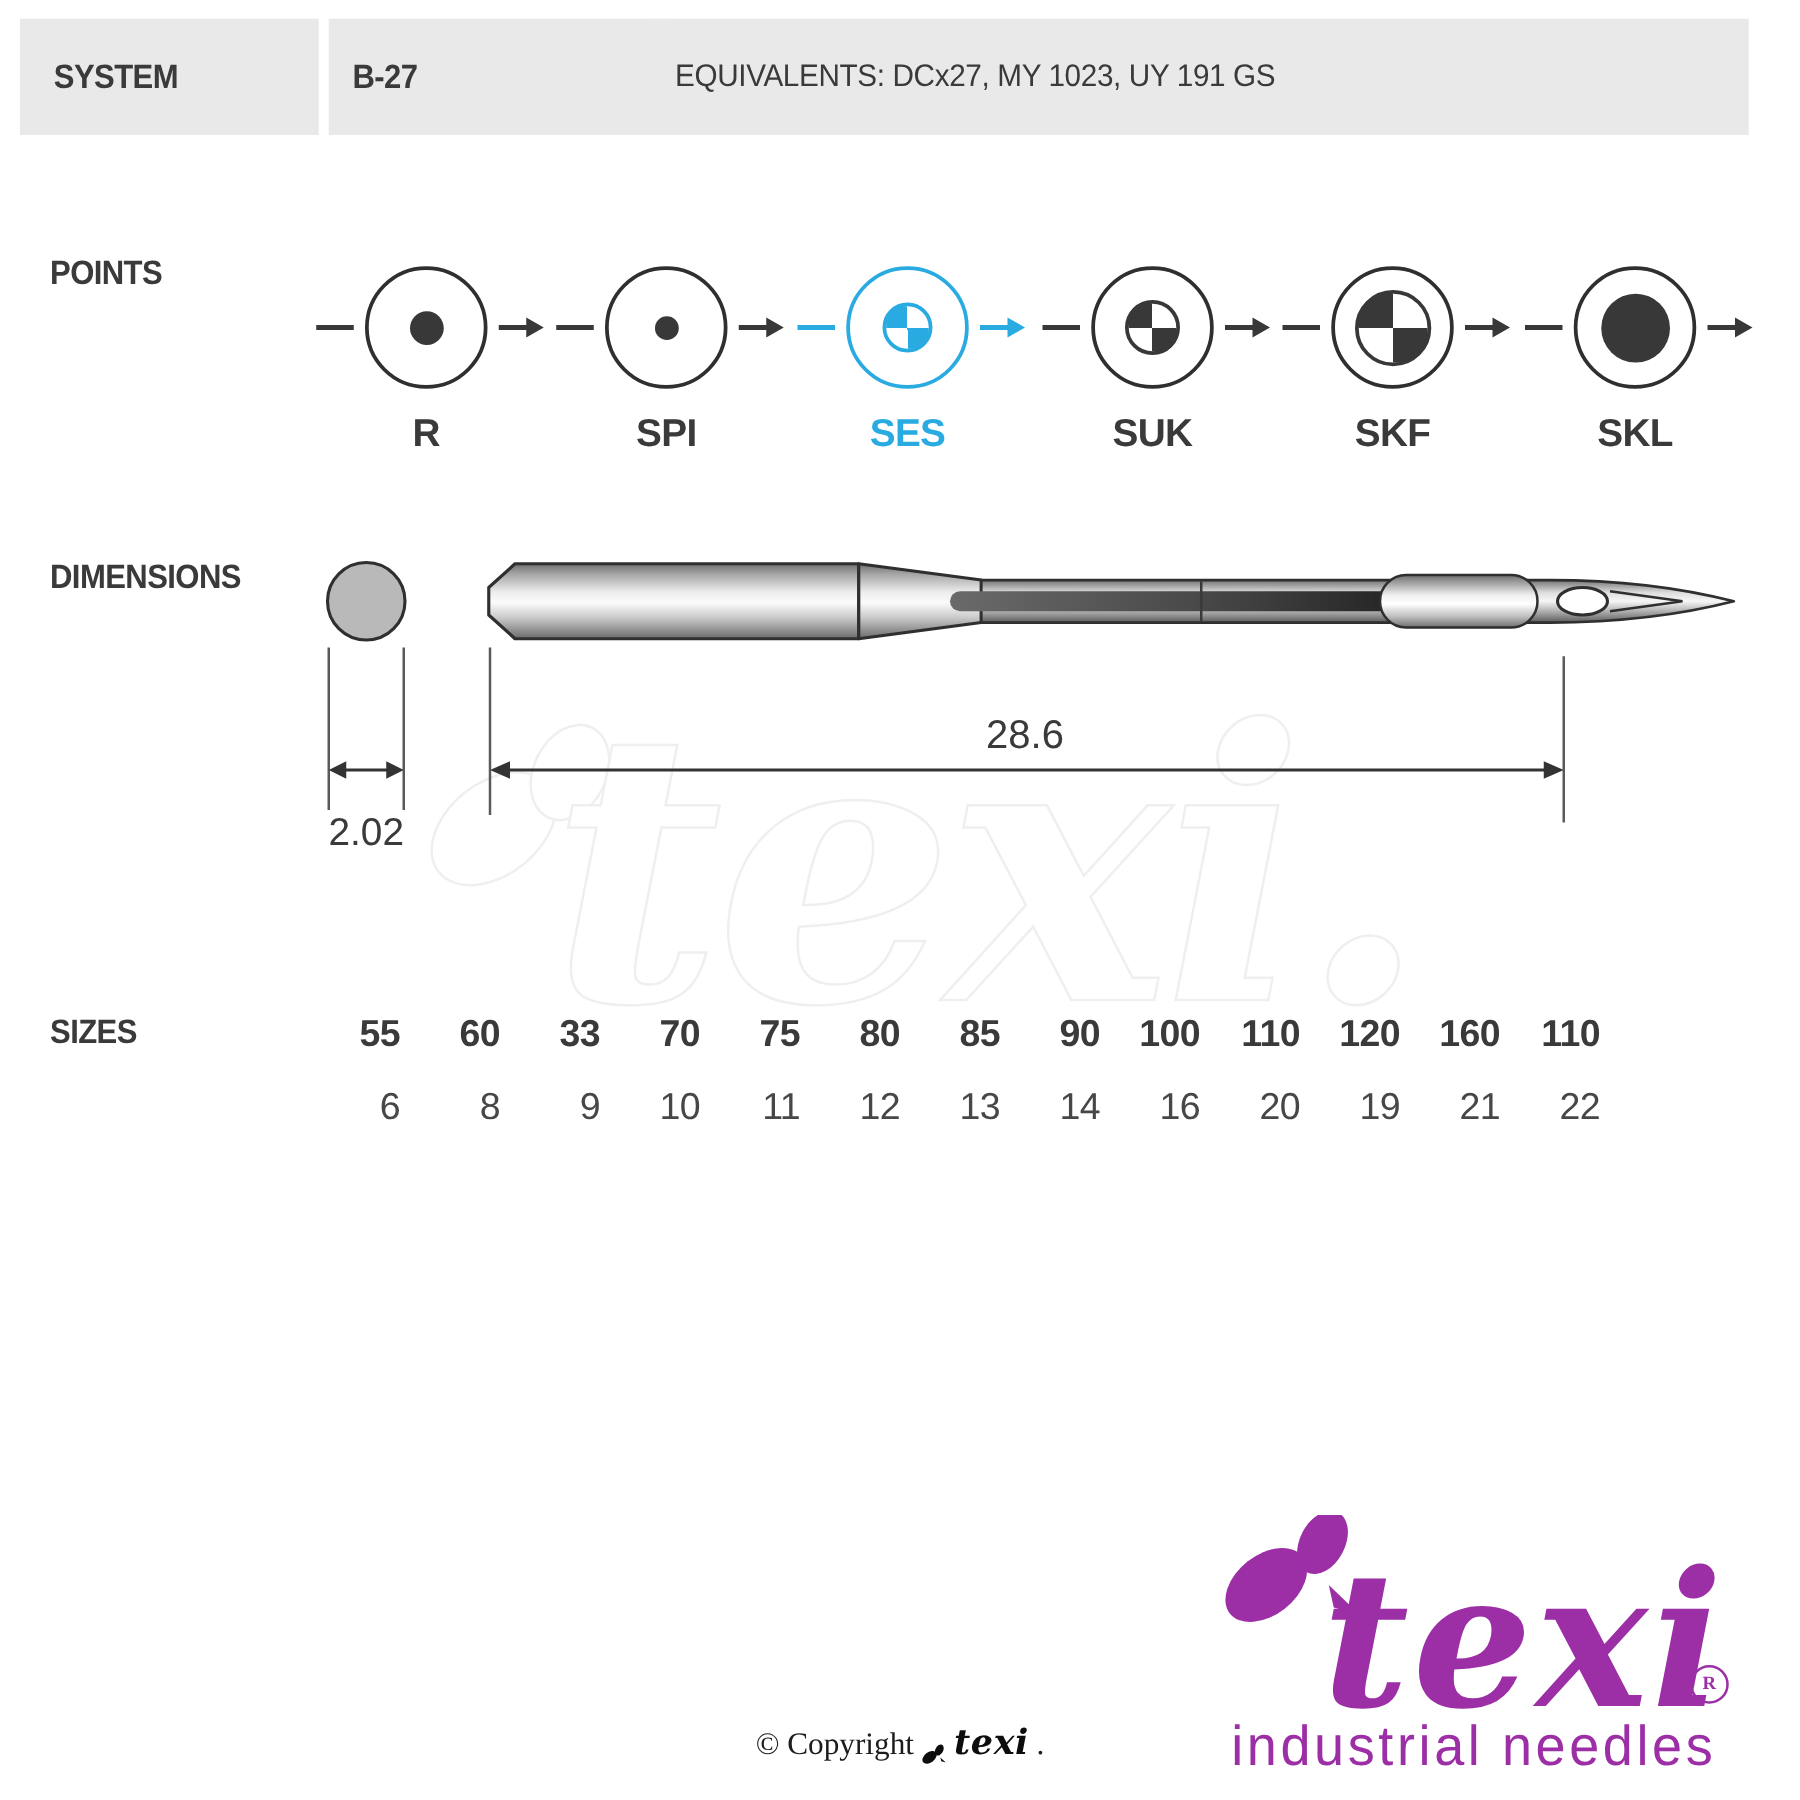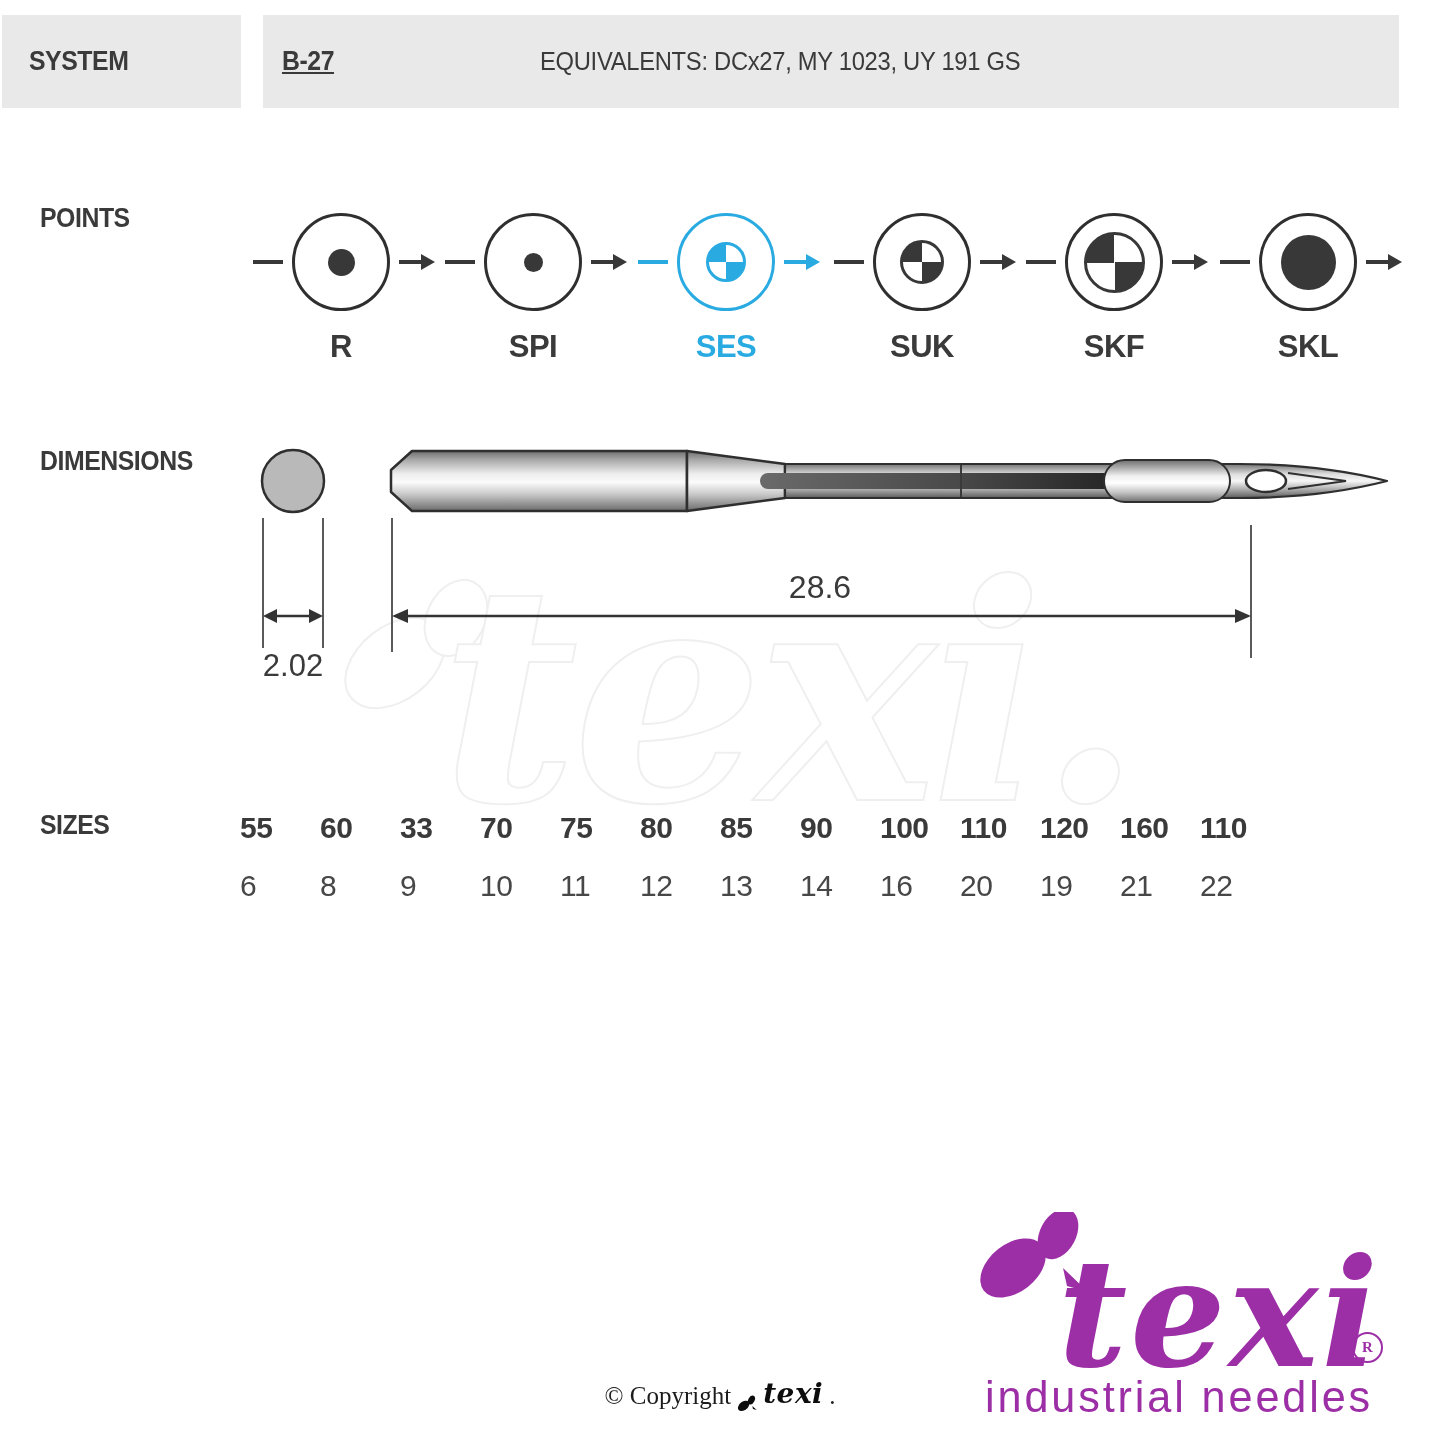--- a/index.html
+++ b/index.html
@@ -21,22 +21,22 @@
     -webkit-text-stroke:2px #efefef;
     letter-spacing:-6px;
     z-index:0;user-select:none;
   }
   .wm-petal{border:2px solid #efefef;border-radius:50%;z-index:0;background:#fff;}
   .wm-p1{left:338px;top:625px;width:110px;height:72px;transform:rotate(-38deg);}
   .wm-p2{left:415px;top:588px;width:78px;height:56px;transform:rotate(-64deg);}
 
   
   .hbox{background:#e9e9e9;top:15px;height:93px;display:flex;align-items:center;z-index:2;}
-  .hbox1{left:2px;width:239px;}
-  .hbox2{left:263px;width:274px;text-decoration:underline;}
+  .hbox1{left:16px;width:239px;}
+  .hbox2{left:263px;width:274px;}
   .hbox3{left:519px;width:880px;}
   .hlabel{font-weight:bold;font-size:27px;letter-spacing:-0.5px;transform:scaleX(0.92);transform-origin:0 50%;}
   .hbox1 .hlabel{margin-left:27px;}
   .hbox2 .hlabel{margin-left:19px;}
   .hequiv{margin-left:21px;font-size:25px;letter-spacing:-0.3px;transform:scaleX(0.95);transform-origin:0 50%;white-space:nowrap;}
 
   
   .seclabel{
     left:40px;font-weight:bold;font-size:27px;letter-spacing:-0.5px;
     transform:scaleX(0.92);transform-origin:0 50%;z-index:2;
@@ -70,21 +70,21 @@
   .point.hl .p-circle{border-color:#29abe2;}
   .point.hl .p-dash,.point.hl .p-arrow .line{background:#29abe2;}
   .point.hl .p-arrow .head{border-left-color:#29abe2;}
   .point.hl .p-label{color:#29abe2;}
 
   
   .needle-svg{left:240px;top:420px;z-index:2;}
 
   
   .sizerow{left:240px;width:1040px;display:flex;z-index:2;}
-  .sizerow span{width:80px;text-align:left;display:inline-block;letter-spacing:-0.5px;}
+  .sizerow span{width:80px;text-align:right;display:inline-block;letter-spacing:-0.5px;}
   .row-metric{top:811px;font-size:30px;font-weight:bold;color:#3a3a3a;}
   .row-singer{top:869px;font-size:30px;font-weight:normal;color:#474747;}
 
   
   .copyright{
     top:1377px;left:0;right:0;margin:auto;width:fit-content;z-index:2;
     font-family:"Liberation Serif",serif;font-size:25px;color:#1c1c1c;
     display:flex;align-items:flex-end;gap:6px;white-space:nowrap;
   }
   .copyright .brand{

